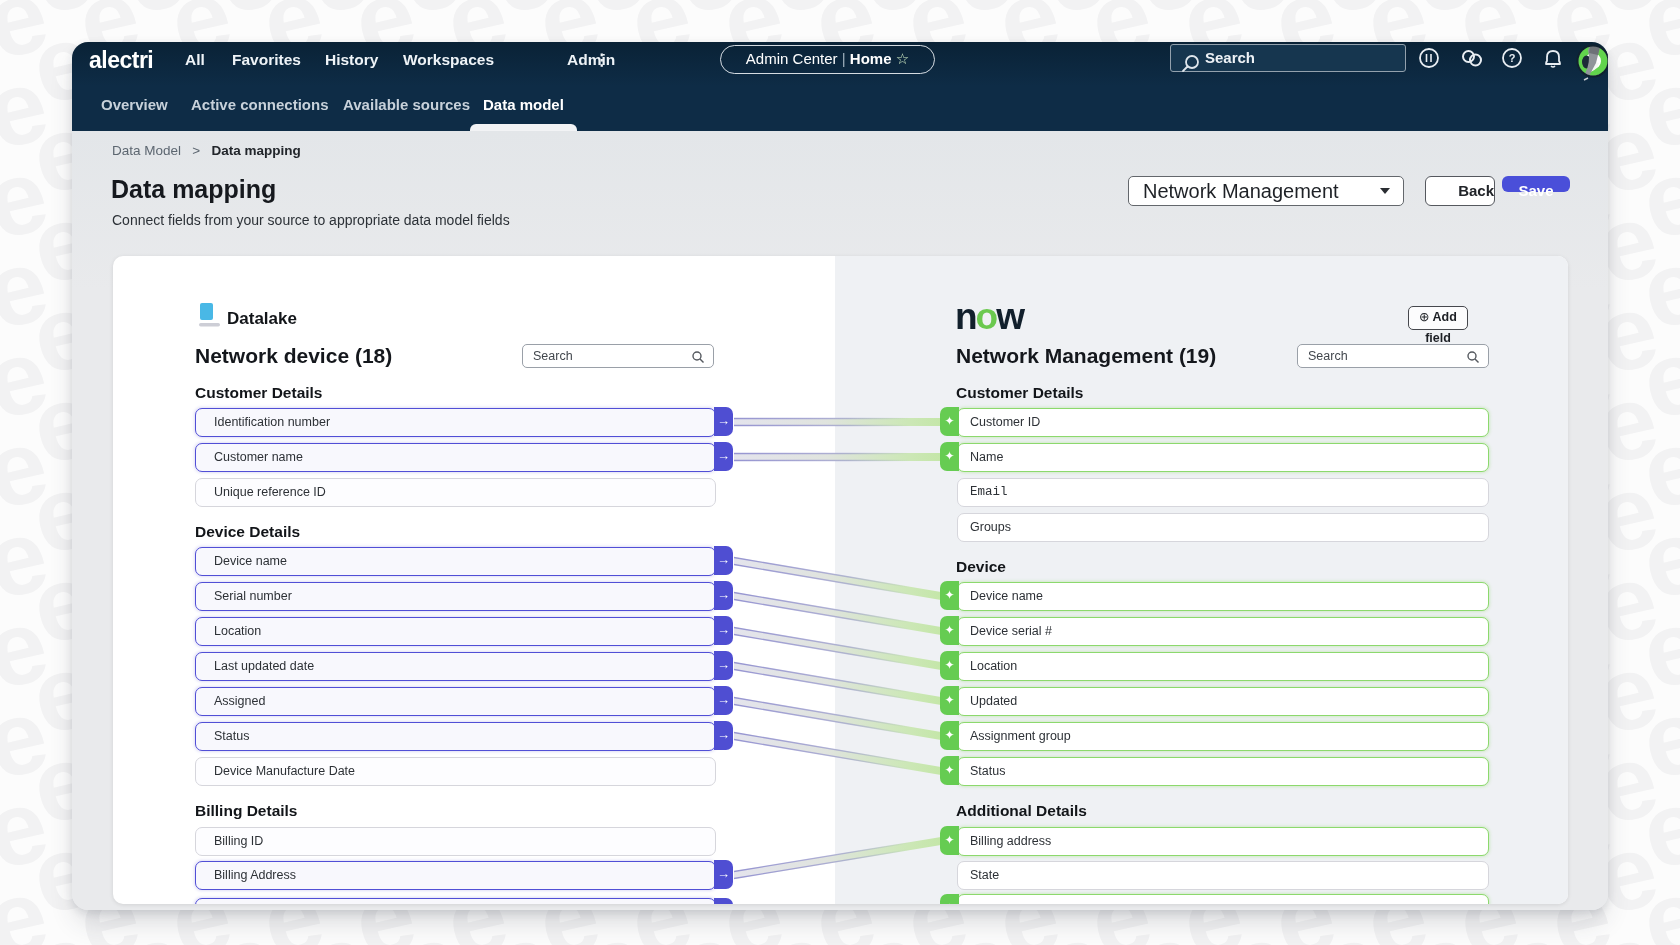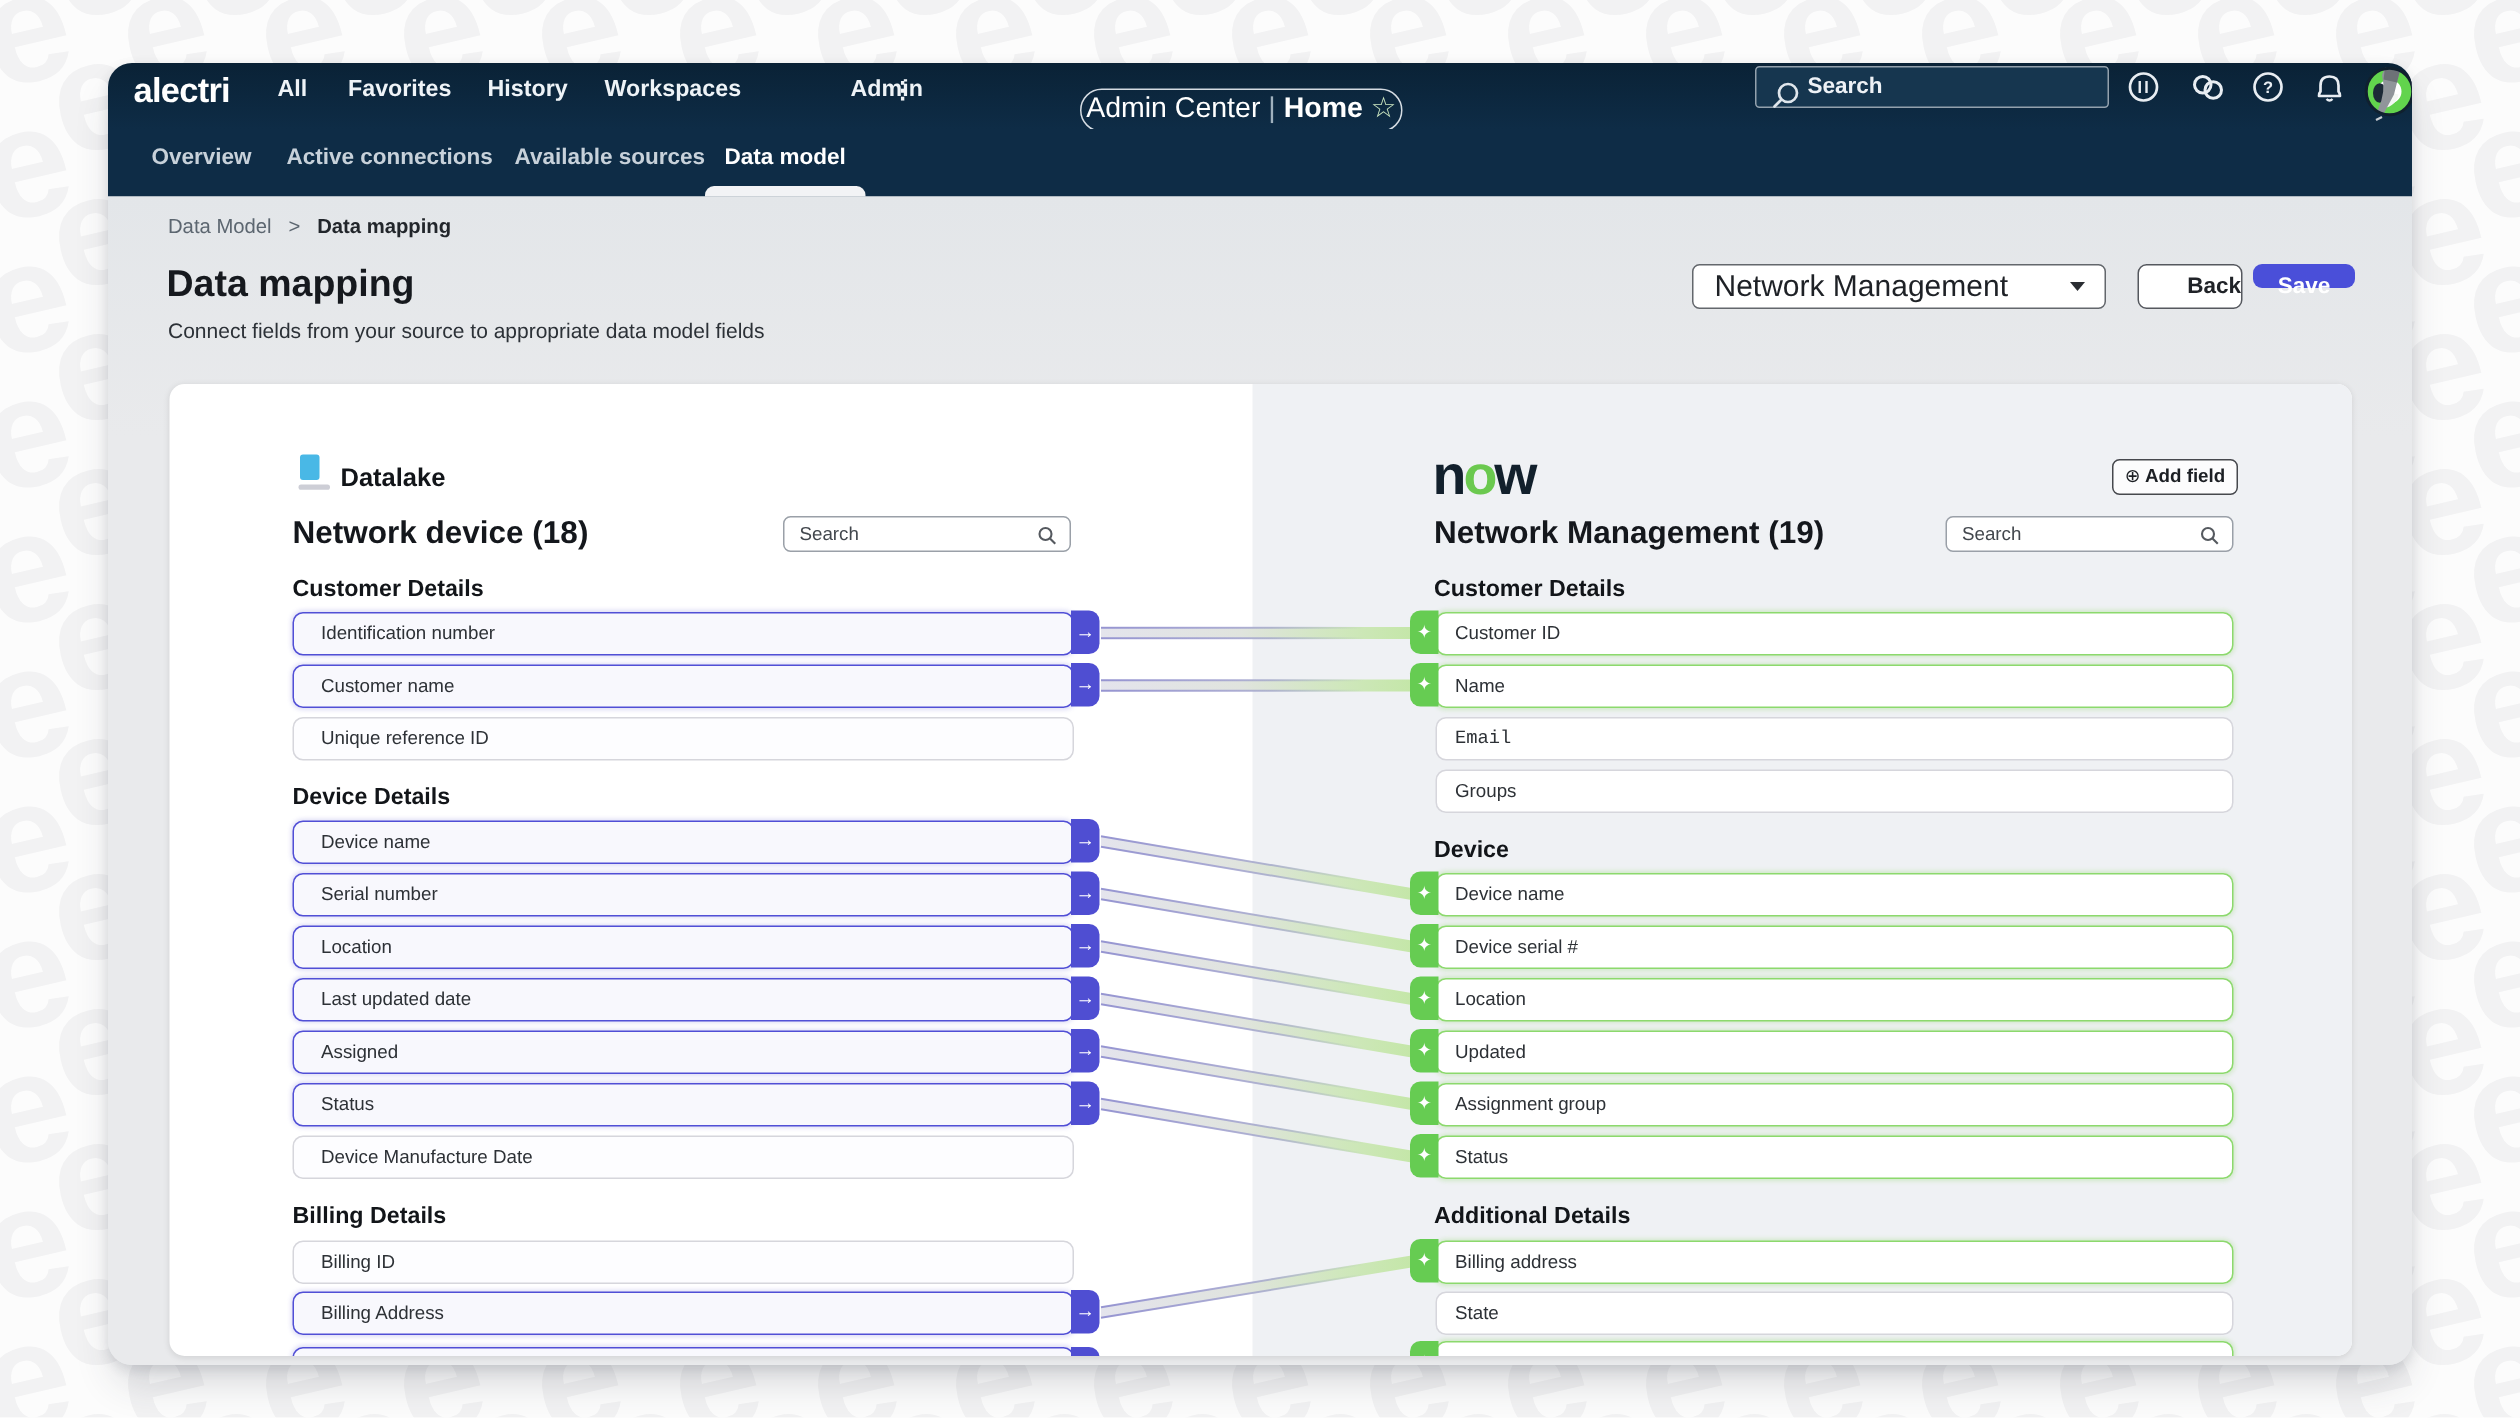--- a/index.html
+++ b/index.html
@@ -3,21 +3,21 @@
 <meta charset="utf-8">
 <style>
   * { margin:0; padding:0; box-sizing:border-box; }
   html,body { width:1680px; height:945px; overflow:hidden; font-family:"Liberation Sans", sans-serif; background:#fdfdfd; }
   .bgpat { position:absolute; left:0; top:0; width:1680px; height:945px; }
   .window { position:absolute; left:72px; top:42px; width:1536px; height:868px; border-radius:16px; overflow:hidden; box-shadow:0 15px 28px -6px rgba(45,50,65,.20), 0 3px 8px rgba(45,50,65,.12); background:#e9eaec; }
   .topbar { position:absolute; left:0; top:0; width:1536px; height:44px; background:linear-gradient(180deg,#0a2236,#0e2c46); }
   .subnav { position:absolute; left:0; top:44px; width:1536px; height:45px; background:#0e2c46;text-align:center; }
   .logo { position:absolute; left:17px; top:5px; font-size:23px; font-weight:700; color:#fff; letter-spacing:-0.5px; }
   .nav1 { position:absolute; top:9px; font-size:15.5px; font-weight:600; color:#eef3f7; }
-  .pill { position:absolute; left:648px; top:3px; width:215px; height:29px; border:1.5px solid rgba(235,240,244,.9); border-radius:15px; color:#fff; font-size:19px; text-align:center; line-height:26px;margin-top:14px; }
+  .pill { position:absolute; left:648px; top:3px; width:215px; height:29px; border:1.5px solid rgba(235,240,244,.9); border-radius:15px; color:#fff; font-size:15px; text-align:center; line-height:26px; }
   .hsearch { position:absolute; left:1098px; top:2px; width:236px; height:28px; background:#16364f; border:1px solid #93a1ad; border-radius:3px; color:#eef2f6; font-size:15px; font-weight:600; line-height:26px; padding-left:34px; }
   .hicon { position:absolute; top:4px; width:28px; height:28px; }
   .nav2 { position:absolute; top:10px; font-size:15px; font-weight:600; color:#c7d1da; }
   .nav2.act { color:#ffffff; }
   .tabind { position:absolute; left:398px; bottom:0; width:107px; height:7px; background:#f2f3f5; border-radius:6px 6px 0 0; }
   .content { position:absolute; left:0; top:89px; width:1536px; height:779px; background:linear-gradient(180deg,#e3e6e9,#e9eaec 160px); }
   .crumb { position:absolute; left:40px; top:12px; font-size:13.5px; color:#5c6670; }
   .crumb b { color:#22262b; font-weight:700; }
   .h1 { position:absolute; left:39px; top:44px; font-size:25px; font-weight:700; color:#16191e; }
   .sub { position:absolute; left:40px; top:81px; font-size:14px; color:#2c3137; }
@@ -185,21 +185,21 @@
       <div class="lrow m" style="top:430.5px;">Assigned<div class="ablk">→</div></div>
       <div class="lrow m" style="top:465.5px;">Status<div class="ablk">→</div></div>
       <div class="lrow" style="top:500.5px;">Device Manufacture Date</div>
 
       <div class="sechead" style="left:82px; top:546px;">Billing Details</div>
       <div class="lrow" style="top:570.5px;">Billing ID</div>
       <div class="lrow m" style="top:604.5px;">Billing Address<div class="ablk">→</div></div>
       <div class="lrow m" style="top:642px;">&nbsp;<div class="ablk">→</div></div>
 
       <div style="position:absolute; left:842px; top:40px; font-size:37px; font-weight:700; letter-spacing:-2px; color:#12202c; z-index:2;">n<span style="color:#6bc94f;">o</span>w</div>
-      <div style="position:absolute; left:1295px; top:50px; width:84px; height:24px; border:1.5px solid #46484d; border-radius:5px; background:#fcfcfd; font-size:12.5px; font-weight:700; color:#1c1f24; line-height:21px; text-align:center; z-index:2;"><span style="font-weight:400;">⊕</span> Add field</div>
+      <div style="position:absolute; left:1295px; top:50px; width:60px; height:24px; border:1.5px solid #46484d; border-radius:5px; background:#fcfcfd; font-size:12.5px; font-weight:700; color:#1c1f24; line-height:21px; text-align:center; z-index:2;"><span style="font-weight:400;">⊕</span> Add field</div>
       <div class="h2" style="left:843px; top:88px;">Network Management (19)</div>
       <div class="srch" style="left:1184px; top:88px;">Search<svg style="position:absolute;right:8px;top:5px;" width="14" height="14" viewBox="0 0 14 14">
             <circle cx="6" cy="6" r="4" fill="none" stroke="#55595f" stroke-width="1.4"></circle>
             <line x1="9" y1="9" x2="12.5" y2="12.5" stroke="#55595f" stroke-width="1.4"></line>
           </svg></div>
 
       <div class="sechead" style="left:843px; top:128px;">Customer Details</div>
       <div class="rrow m" style="top:151.5px;"><div class="gblk">✦</div>Customer ID</div>
       <div class="rrow m" style="top:186.5px;"><div class="gblk">✦</div>Name</div>
       <div class="rrow" style="top:221.5px;font-family:Liberation Mono, monospace;">Email</div>

